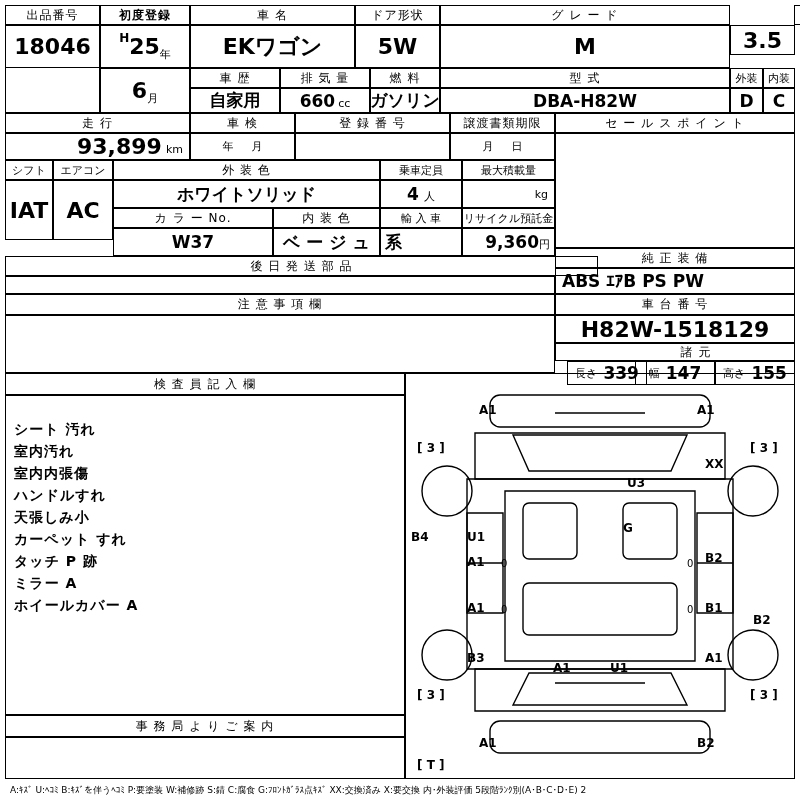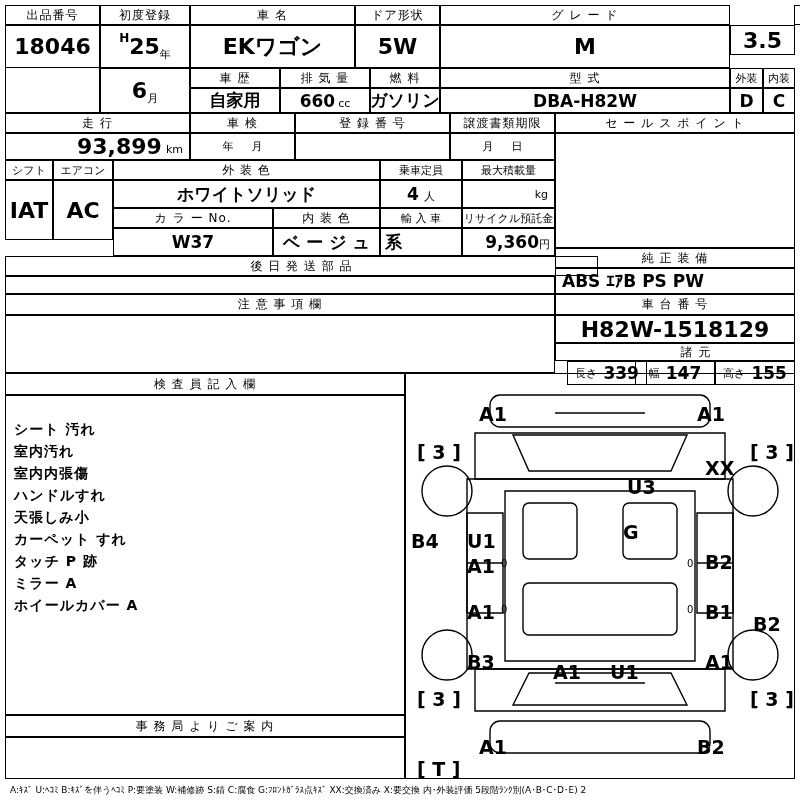--- a/index.html
+++ b/index.html
@@ -52,33 +52,33 @@
     position: absolute;
     left: 5px;
     top: 779px;
     font-size: 9px;
     white-space: nowrap;
     letter-spacing: 0px;
   }
   .diagram { position: absolute; }
   .dm-label {
     position: absolute;
-    font-size: 19px;
+    font-size: 12px;
     font-weight: bold;
     letter-spacing: 0;
   }
   .sub { font-size: 10px; font-weight: normal; }
 </style>
 </head>
 <body>
 
 <div class="sheet">
 
   <div class="cell lbl" style="left:0;top:0;width:95px;height:20px;">出品番号</div>
-  <div class="cell lbl" style="left:95px;top:0;width:90px;height:20px;">初度登録</div>
+  <div class="cell lbl" style="left:95px;top:0;width:90px;height:20px;font-weight:bold;">初度登録</div>
   <div class="cell lbl" style="left:185px;top:0;width:165px;height:20px;">車 名</div>
   <div class="cell lbl" style="left:350px;top:0;width:85px;height:20px;">ドア形状</div>
   <div class="cell lbl" style="left:435px;top:0;width:290px;height:20px;">グ レ ー ド</div>
   <div class="cell lbl" style="left:765px;top:0;width:56px;height:20px;margin-left:24px;">評価点</div>
 
   <div class="cell" style="left:0;top:20px;width:95px;height:43px;">
     <span class="val-lg">18046</span>
   </div>
   <div class="cell" style="left:95px;top:20px;width:90px;height:43px;">
     <span style="font-size:12px;font-weight:bold;align-self:flex-start;margin-top:5px;">H</span>

